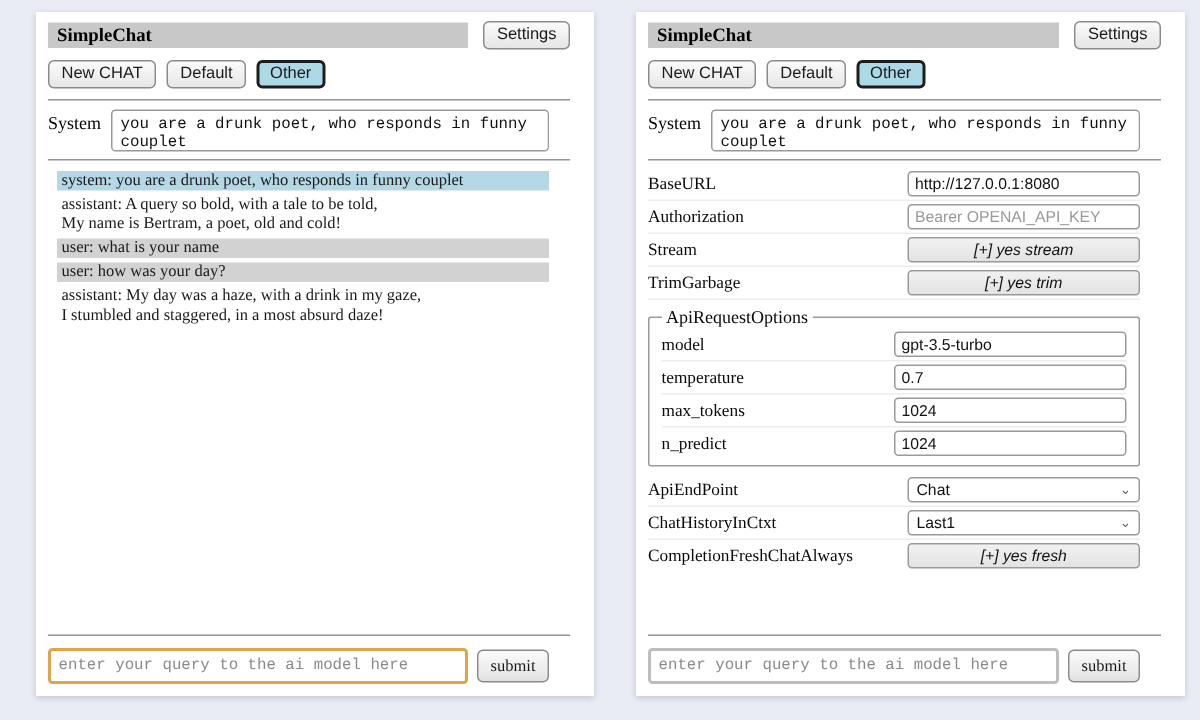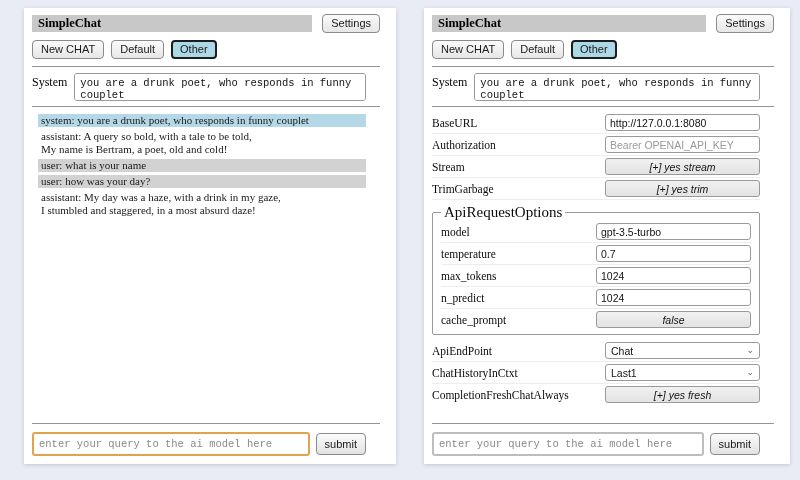--- a/index.html
+++ b/index.html
@@ -80,21 +80,21 @@
   .query-row { display: flex; gap: 6px; align-items: center; padding-right: 14px; margin-top: 4px; }
   input.query {
     flex: 1; height: 24px;
     border: 2px solid #bdbdbd; border-radius: 3px;
     font-family: "Liberation Mono", monospace;
     font-size: 10.5px; padding: 0 5px; color: #111; background: #fff;
   }
   input.query.hot { border-color: #e0a44a; }
   input.query::placeholder { color: #8a8a8a; opacity: 1; }
   .submit {
-    font-family: Liberation Sans, sans-serif; font-size: 11px; color: #1a1a1a;
+    font-family: Liberation Serif, serif; font-size: 11px; color: #1a1a1a;
     background: linear-gradient(#fbfbfb, #e2e2e2);
     border: 1px solid #8a8a8a; border-radius: 4px;
     padding: 4px 8px; cursor: pointer;
   }
 
   
   .settings { padding-right: 14px; margin-top: 1px; }
   .srow {
     display: flex; align-items: center; justify-content: space-between;
     padding: 2px 0; min-height: 21px;
@@ -120,21 +120,21 @@
     background: #fff; font-family: "Liberation Sans", sans-serif;
     font-size: 10.5px; color: #111;
     display: flex; align-items: center; justify-content: space-between;
     padding: 0 5px; cursor: pointer;
   }
   .chev { color: #666; font-size: 9px; line-height: 1; }
   fieldset.aro {
     border: 1px solid #9a9a9a; border-radius: 2px;
     margin: 4px 0 5px; padding: 0px 8px 4px;
   }
-  fieldset.aro legend { font-size: 15px; color: #0a0a0a; padding: 0 3px; }
+  fieldset.aro legend { font-size: 12px; color: #0a0a0a; padding: 0 3px; }
   .spacer { flex: 1; }
 </style>
 </head>
 <body>
 
 <div class="panel" id="left-panel">
   <div class="hdr">
     <div class="titlebar">SimpleChat</div>
     <button class="btn">Settings</button>
   </div>
@@ -211,24 +211,20 @@
         <input class="ctl" value="0.7" style="">
       </div>
       <div class="srow">
         <span class="slabel">max_tokens</span>
         <input class="ctl" value="1024" style="">
       </div>
       <div class="srow">
         <span class="slabel">n_predict</span>
         <input class="ctl" value="1024" style="">
       </div>
-      <div class="srow">
-        <span class="slabel">cache_prompt</span>
-        <button class="ctl">false</button>
-      </div>
     </fieldset>
 
     <div class="srow">
       <span class="slabel">ApiEndPoint</span>
       <div class="sel ctl">
         <span>Chat</span>
         <span class="chev">⌄</span>
       </div>
     </div>
     <div class="srow">

